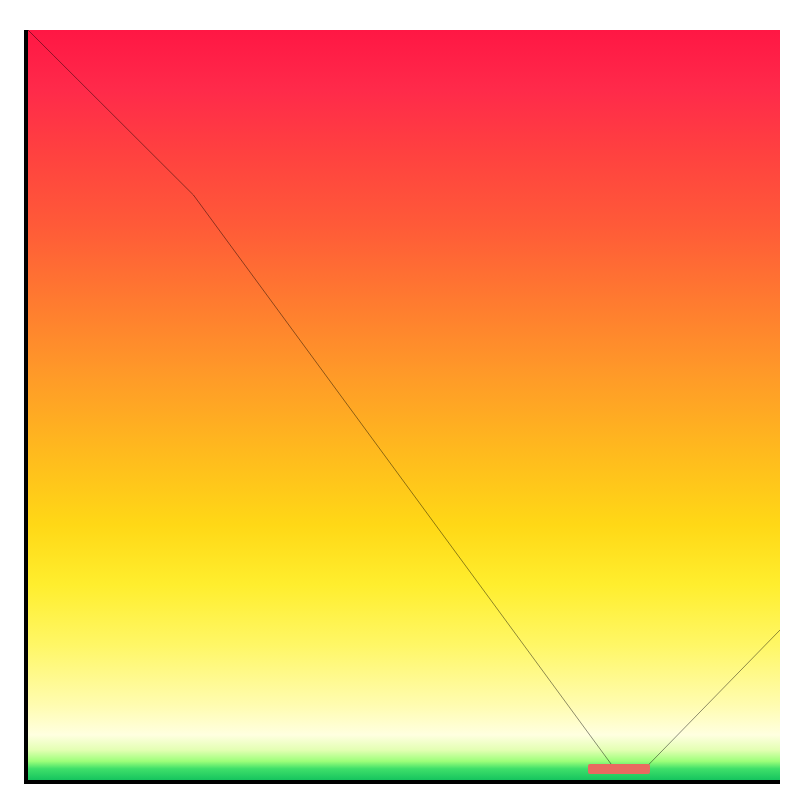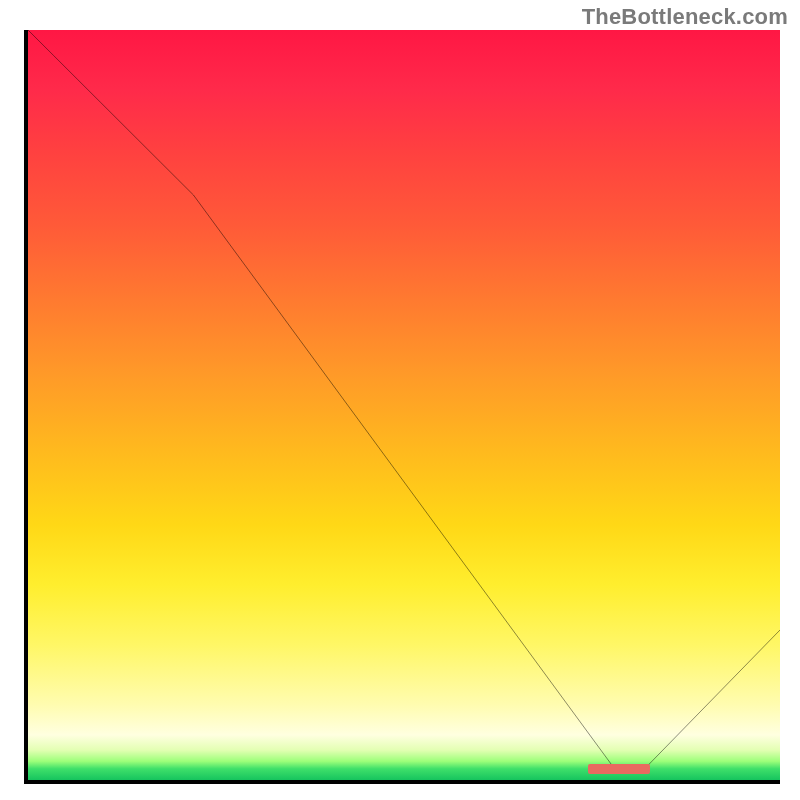--- a/index.html
+++ b/index.html
@@ -72,21 +72,20 @@
     height: 10px;
     background: #e96a60;
     border-radius: 2px;
   }
 </style>
 </head>
 <body>
 
 <div class="wrap">
 
-  <div class="watermark">TheBottleneck.com</div>
 
   <div class="plot-frame">
     <div class="gradient"></div>
 
     <svg class="curve" viewBox="0 0 100 100" preserveAspectRatio="none">
 
       <path d="M 0 0
                Q 14 14 22 22
                L 78 98.5
                L 82 98.5

